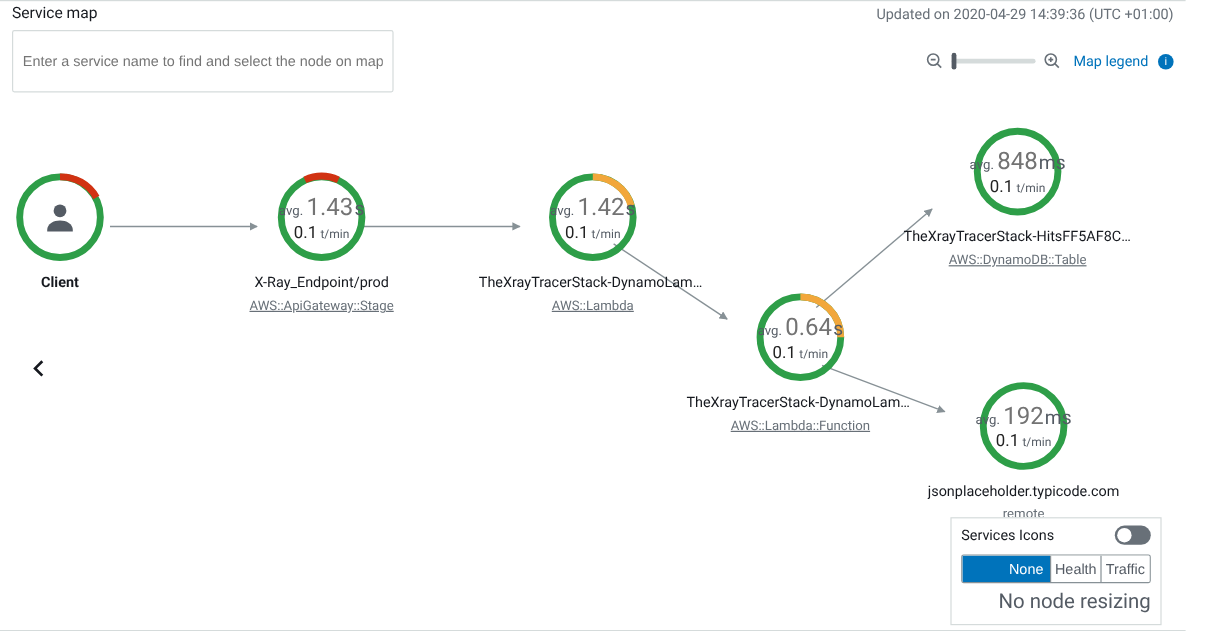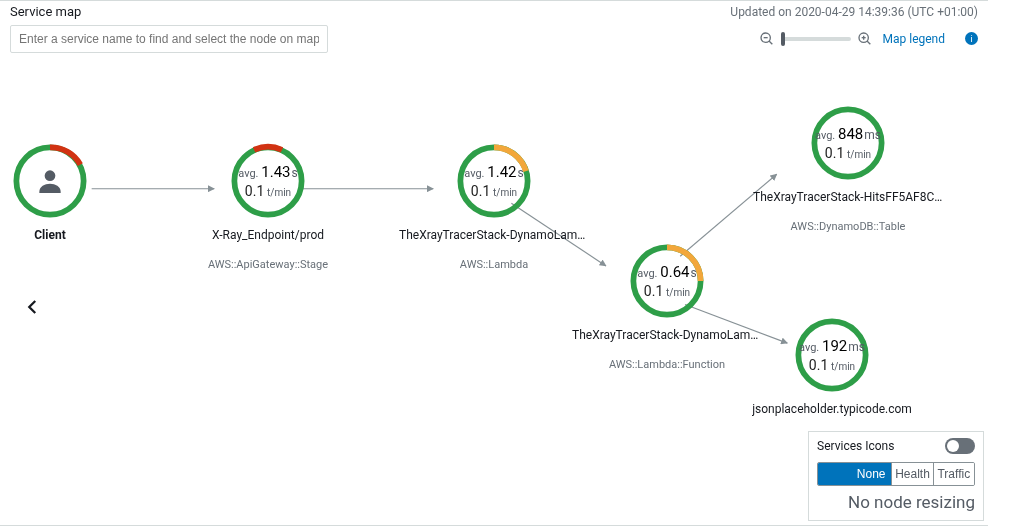--- a/index.html
+++ b/index.html
@@ -2,44 +2,44 @@
 <html><head>
 <meta charset="utf-8">
 <style>
   html,body{margin:0;padding:0;font-family:-apple-system,BlinkMacSystemFont,"Segoe UI",Roboto,Helvetica,Arial,sans-serif;color:#222;background:#fff;}
   .page{width:988px;height:526px;position:relative;border-top:1px solid #d5dbdb;border-bottom:1px solid #d5dbdb;box-sizing:border-box;}
   .header{display:flex;align-items:center;justify-content:space-between;padding:3px 10px 0 10px;}
   .title{font-size:13px;font-weight:400;color:#16191f;}
   .updated{font-size:12px;color:#687078;}
   .toolbar{display:flex;align-items:center;padding:6px 10px 0 10px;gap:10px;}
   .search{flex:0 0 auto;}
-  .search input{width:300px;height:26px;border:1px solid #d5dbdb;border-radius:2px;padding:0 8px;font-size:12px;color:#687078;background:#fff;}
+  .search input{width:300px;height:26px;border:1px solid #d5dbdb;border-radius:2px;padding:12px 8px;font-size:12px;color:#687078;background:#fff;}
   .spacer{flex:1;}
   .zoom{display:flex;align-items:center;gap:6px;}
   .mag{width:16px;height:16px;color:#687078;display:inline-flex;}
   .slider{width:70px;height:4px;background:#d5dbdb;border-radius:2px;position:relative;}
   .slider .thumb{position:absolute;left:0;top:50%;width:4px;height:14px;background:#545b64;border-radius:2px;transform:translateY(-50%);}
-  .legend-link{font-size:12px;color:#0073bb;cursor:pointer;margin-left:0;display:flex;align-items:flex-start;gap:20px;}
+  .legend-link{font-size:12px;color:#0073bb;cursor:pointer;margin-left:0;display:flex;align-items:flex-end;gap:8px;}
   .info-dot{width:13px;height:13px;border-radius:50%;background:#0073bb;color:#fff;font-size:9px;display:inline-flex;align-items:center;justify-content:center;}
   .canvas{position:absolute;left:0;top:55px;right:0;bottom:0;}
   svg.edges{position:absolute;left:0;top:0;width:100%;height:100%;pointer-events:none;}
   .node{position:absolute;display:flex;flex-direction:column;align-items:center;width:170px;transform:translateX(-50%);}
   .ring{width:82px;height:82px;position:relative;}
   .metrics{position:absolute;inset:0;display:flex;flex-direction:column;align-items:center;justify-content:center;font-size:11px;color:#545b64;}
   .metrics .avg{margin-bottom:2px;}
-  .metrics .value{font-size:15px;color:#000000;font-weight:400;}
-  .metrics .unit{font-size:12px;color:#545b64;margin-left:1px;}
+  .metrics .value{font-size:20px;color:#737373;font-weight:400;}
+  .metrics .unit{font-size:16px;color:#545b64;margin-left:1px;}
   .metrics .tmin{font-size:10px;color:#545b64;}
   .metrics .t-val{font-size:14px;color:#222;text-align:right;}
   .client-icon{position:absolute;inset:0;display:flex;align-items:center;justify-content:center;}
   .label{font-size:12px;color:#16191f;text-align:center;margin-top:6px;max-width:190px;white-space:nowrap;overflow:hidden;text-overflow:ellipsis;}
-  .sublabel{font-size:11px;color:#687078;text-align:left;margin-top:16px;}
+  .sublabel{font-size:11px;color:#687078;text-align:left;margin-top:6px;text-decoration:underline;}
   .label.bold{font-weight:700;}
   .back-chevron{position:absolute;left:24px;top:242px;width:18px;height:18px;color:#16191f;cursor:pointer;}
-  .panel{position:absolute;right:4px;bottom:4px;width:158px;border:1px solid #d5dbdb;background:#fff;padding:6px 8px 8px 8px;}
+  .panel{position:absolute;right:20px;bottom:4px;width:158px;border:1px solid #d5dbdb;background:#fff;padding:6px 8px 8px 8px;}
   .panel-row{display:flex;align-items:center;justify-content:space-between;font-size:12px;color:#16191f;margin-bottom:8px;}
   .toggle{width:30px;height:16px;border-radius:8px;background:#687078;position:relative;}
   .toggle .knob{position:absolute;left:2px;top:2px;width:12px;height:12px;border-radius:50%;background:#fff;}
   .seg{display:flex;border:1px solid #879196;border-radius:2px;overflow:hidden;margin-bottom:6px;}
   .seg button{flex:1;border:none;background:#fff;font-size:12px;padding:4px 0;color:#545b64;cursor:pointer;}
   .seg button+button{border-left:1px solid #879196;}
   .seg button.active{background:#0073bb;color:#fff;padding-left:33px;}
   .resize-note{font-size:17px;color:#545b64;text-align:right;}
 </style>
 </head>
@@ -166,21 +166,21 @@
         </svg>
         <div class="metrics">
           <div class="avg">avg. <span class="value">848</span><span class="unit">ms</span></div>
           <div><span class="t-val">0.1</span> <span class="tmin">t/min</span></div>
         </div>
       </div>
       <div class="label">TheXrayTracerStack-HitsFF5AF8C...</div>
       <div class="sublabel">AWS::DynamoDB::Table</div>
     </div>
 
-    <div class="node" style="left:832px;top:258px;width:200px;">
+    <div class="node" style="left:853px;top:258px;width:200px;">
       <div class="ring">
         <svg viewBox="0 0 100 100" width="82" height="82">
           <circle cx="50" cy="50" r="41" fill="none" stroke="#2e9e48" stroke-width="7"></circle>
         </svg>
         <div class="metrics">
           <div class="avg">avg. <span class="value">192</span><span class="unit">ms</span></div>
           <div><span class="t-val">0.1</span> <span class="tmin">t/min</span></div>
         </div>
       </div>
       <div class="label">jsonplaceholder.typicode.com</div>

